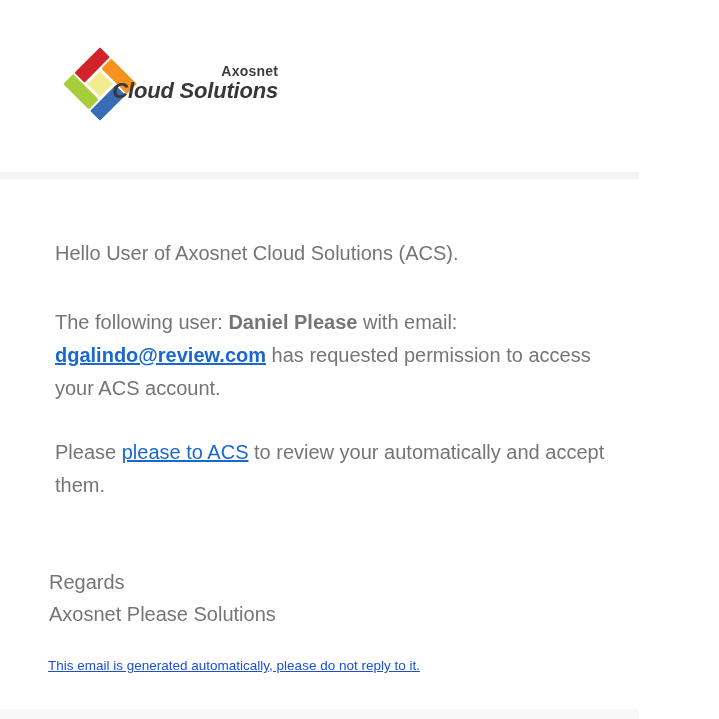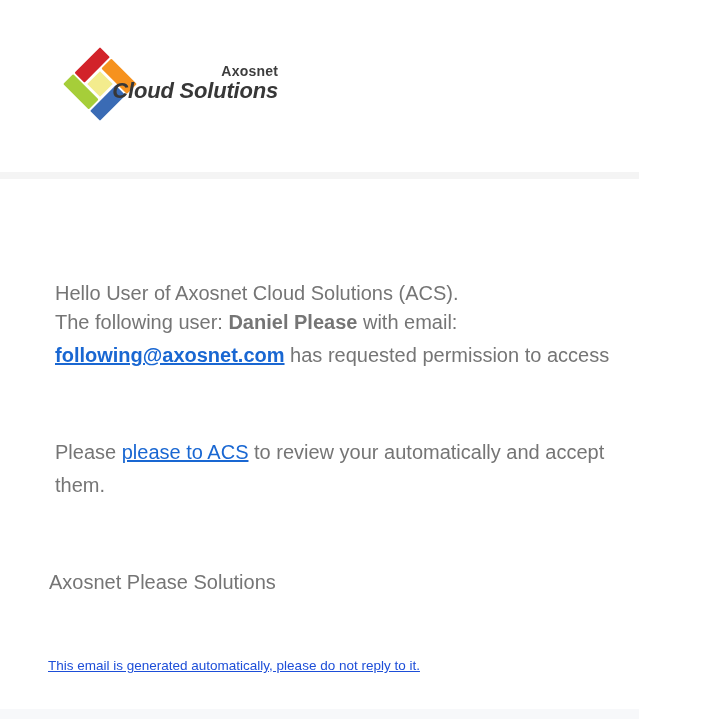--- a/index.html
+++ b/index.html
@@ -45,21 +45,21 @@
     background:var(--divider, #f4f4f4);
   }
 
   
   .para {
     position:absolute; left:55px;
     font-size:20px; line-height:33px;
     color:var(--text, #757575);
     width:640px;
   }
-  .para-greeting { top:237px;margin-top:40px; }
+  .para-greeting { top:237px; }
   .para-request  { top:306px; }
   .para-action   { top:436px; }
 
   .bold { font-weight:700; }
   a.link {
     color:var(--link, #1967d2);
     text-decoration:underline;
     cursor:pointer;
   }
 
@@ -98,24 +98,25 @@
     <div class="logo-center" style="background: rgb(243, 236, 141);"></div>
   </div>
   <div class="logo-text">
     <div class="logo-brand-top">Axosnet</div>
     <div class="logo-brand-bottom">Cloud Solutions</div>
   </div>
 
   <div class="divider"></div>
 
   <div class="para para-greeting"><span>Hello User of Axosnet Cloud Solutions (ACS).</span></div>
-  <div class="para para-request"><span>The following user: </span><span class="bold">Daniel Please</span><span> with email:</span><br><a class="link bold" href="#">following@axosnet.com</a><span> has requested permission to access</span><br></div>
+  <div class="para para-request"><span>The following user: </span><span class="bold">Daniel Please</span><span> with email:</span><br><a class="link bold" href="#">dgalindo@review.com</a><span> has requested permission to access</span><br><span>your ACS account.</span></div>
   <div class="para para-action"><span>Please </span><a class="link" href="#">please to ACS</a><span> to review your automatically and accept</span><br><span>them.</span></div>
 
   <div class="signature">
+    <div>Regards</div>
     <div>Axosnet Please Solutions</div>
   </div>
 
   <div class="footer-note">This email is generated automatically, please do not reply to it.</div>
 
   <div class="bottom-bar"></div>
 
 </div>
 
 </body></html>

